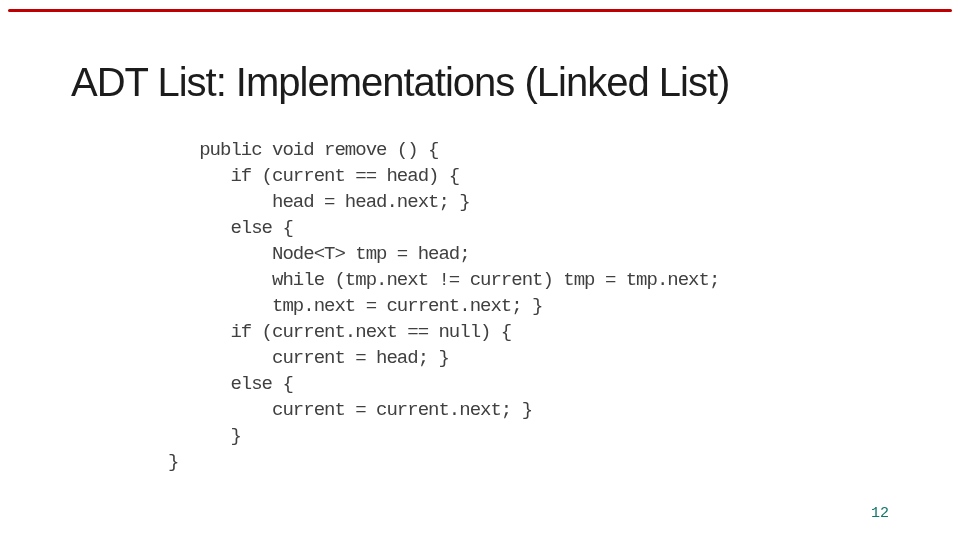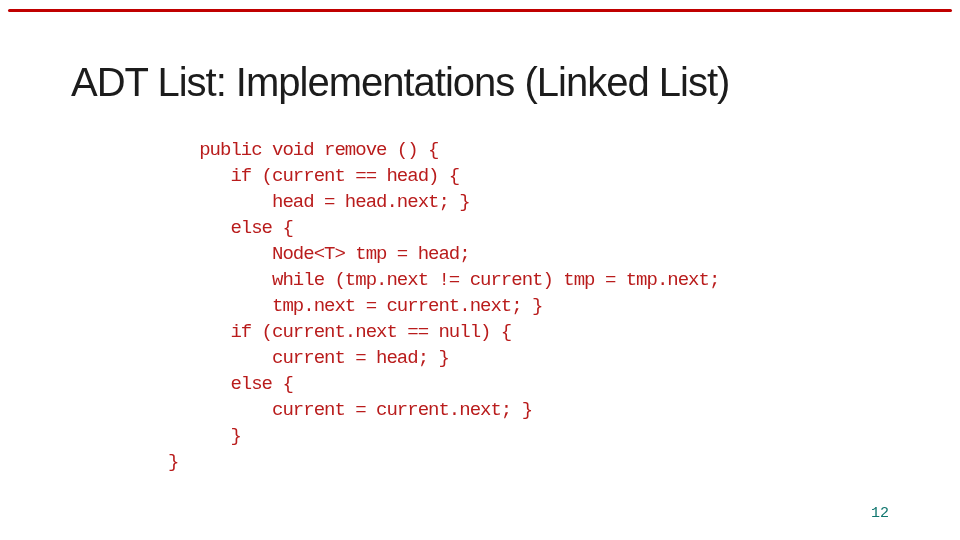--- a/index.html
+++ b/index.html
@@ -32,21 +32,21 @@
     white-space: nowrap;
   }
   .code-block {
     position: absolute;
     left: 168px;
     top: 137px;
     font-family: "Liberation Mono", monospace;
     font-size: 19px;
     letter-spacing: -1px;
     line-height: 26px;
-    color: #b91c1c;
+    color: #404040;
     white-space: pre;
   }
   .page-number {
     position: absolute;
     left: 871px;
     top: 505px;
     font-family: "Liberation Mono", monospace;
     font-size: 15px;
     color: #0f766e;
   }

